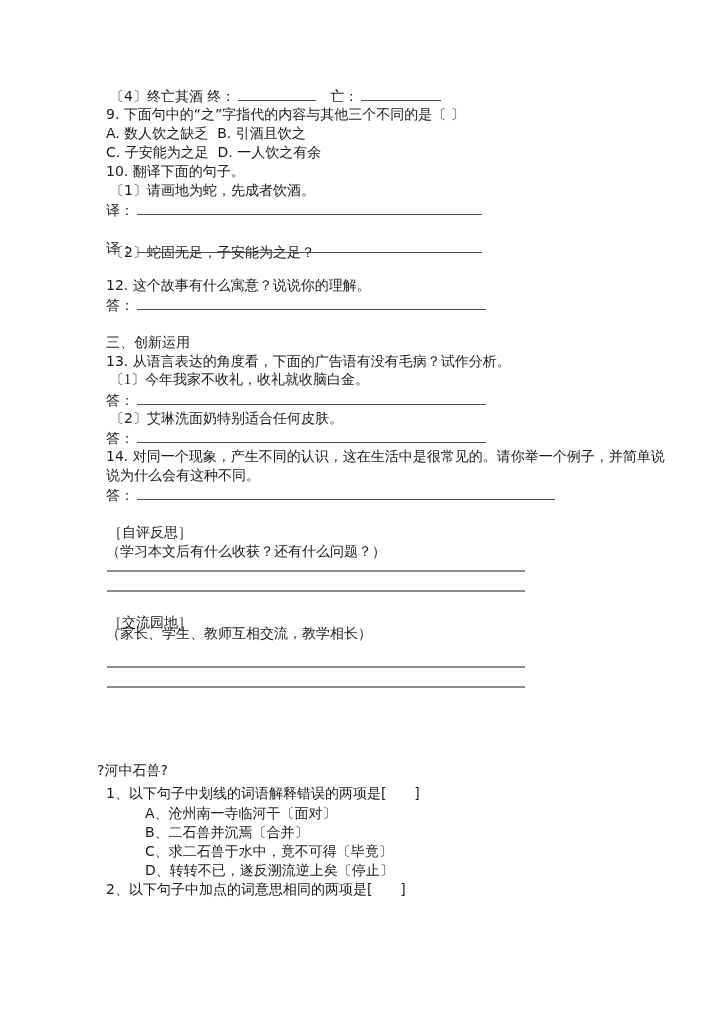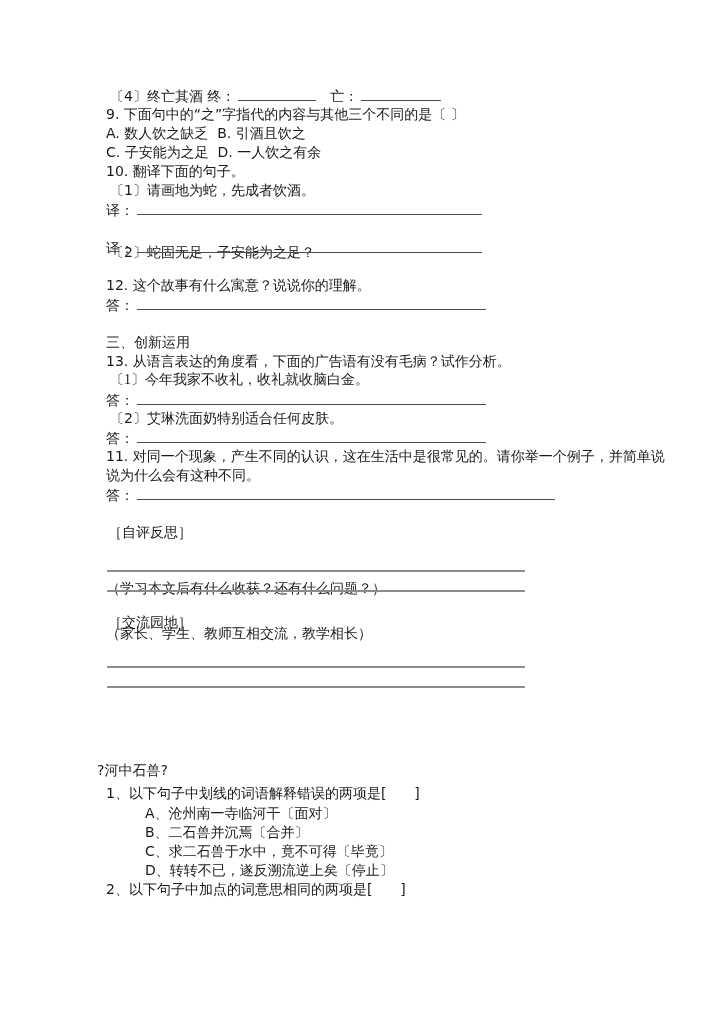--- a/index.html
+++ b/index.html
@@ -52,25 +52,25 @@
     <div class="row" style="top: 218px; left: 110px; margin-top: 24px;"><span class="txt">〔2〕蛇固无足，子安能为之足？</span></div>
     <div class="row" style="top: 237px; left: 106px;"><span class="txt">译：</span><span class="ul" style="width: 345px; border-bottom-color: rgb(77, 77, 77);"></span></div>
     <div class="row" style="top: 275px; left: 106px;"><span class="txt">12. 这个故事有什么寓意？说说你的理解。</span></div>
     <div class="row" style="top: 294px; left: 106px;"><span class="txt">答：</span><span class="ul" style="width: 349px; border-bottom-color: rgb(77, 77, 77);"></span></div>
     <div class="row" style="top: 332px; left: 106px;"><span class="txt">三、创新运用</span></div>
     <div class="row" style="top: 351px; left: 106px;"><span class="txt">13. 从语言表达的角度看，下面的广告语有没有毛病？试作分析。</span></div>
     <div class="row" style="top: 370px; left: 110px; font-family: Liberation Serif, serif;"><span class="txt">〔1〕今年我家不收礼，收礼就收脑白金。</span></div>
     <div class="row" style="top: 389px; left: 106px;"><span class="txt">答：</span><span class="ul" style="width: 349px; border-bottom-color: rgb(77, 77, 77);"></span></div>
     <div class="row" style="top: 408px; left: 110px;"><span class="txt">〔2〕艾琳洗面奶特别适合任何皮肤。</span></div>
     <div class="row" style="top: 427px; left: 106px;"><span class="txt">答：</span><span class="ul" style="width: 349px; border-bottom-color: rgb(77, 77, 77);"></span></div>
-    <div class="row" style="top: 446px; left: 106px;"><span class="txt">11. 对同一个现象，产生不同的认识，这在生活中是很常见的。请你举一个例子，并简单说</span></div>
+    <div class="row" style="top: 446px; left: 106px;"><span class="txt">14. 对同一个现象，产生不同的认识，这在生活中是很常见的。请你举一个例子，并简单说</span></div>
     <div class="row" style="top: 465px; left: 106px;"><span class="txt">说为什么会有这种不同。</span></div>
     <div class="row" style="top: 484px; left: 106px;"><span class="txt">答：</span><span class="ul" style="width: 418px; border-bottom-color: rgb(77, 77, 77);"></span></div>
     <div class="row" style="top: 522px; left: 108px;"><span class="txt">［自评反思］</span></div>
-    <div class="row" style="top: 541px; left: 106px; margin-top: 37px;"><span class="txt">（学习本文后有什么收获？还有什么问题？）</span></div>
+    <div class="row" style="top: 541px; left: 106px;"><span class="txt">（学习本文后有什么收获？还有什么问题？）</span></div>
     <div class="rule" style="top: 570px; left: 107px; width: 418px; background: rgb(140, 140, 140);"></div>
     <div class="rule" style="top: 590px; left: 107px; width: 418px; background: rgb(140, 140, 140);"></div>
     <div class="row" style="top: 612px; left: 108px;"><span class="txt">［交流园地］</span></div>
     <div class="row" style="top: 623px; left: 106px;"><span class="txt">（家长、学生、教师互相交流，教学相长）</span></div>
     <div class="rule" style="top: 666px; left: 107px; width: 418px; background: rgb(140, 140, 140);"></div>
     <div class="rule" style="top: 686px; left: 107px; width: 418px; background: rgb(140, 140, 140);"></div>
     <div class="row" style="top: 745px; left: 97px; margin-top: 15px;"><span class="txt">?河中石兽?</span></div>
     <div class="row" style="top: 783px; left: 106px;"><span class="txt">1、以下句子中划线的词语解释错误的两项是[　　]</span></div>
     <div class="row" style="top: 803px; left: 145px;"><span class="txt">A、沧州南一寺临河干〔面对〕</span></div>
     <div class="row" style="top: 822px; left: 145px;"><span class="txt">B、二石兽并沉焉〔合并〕</span></div>

